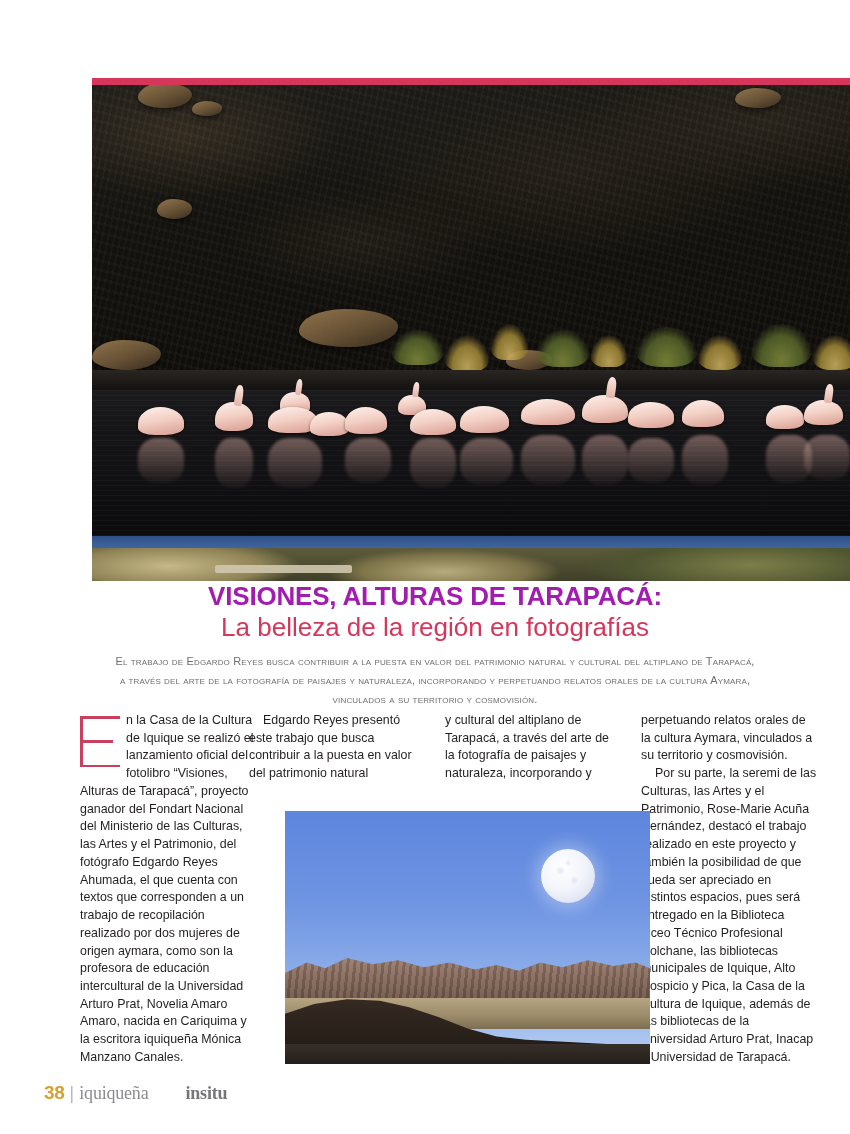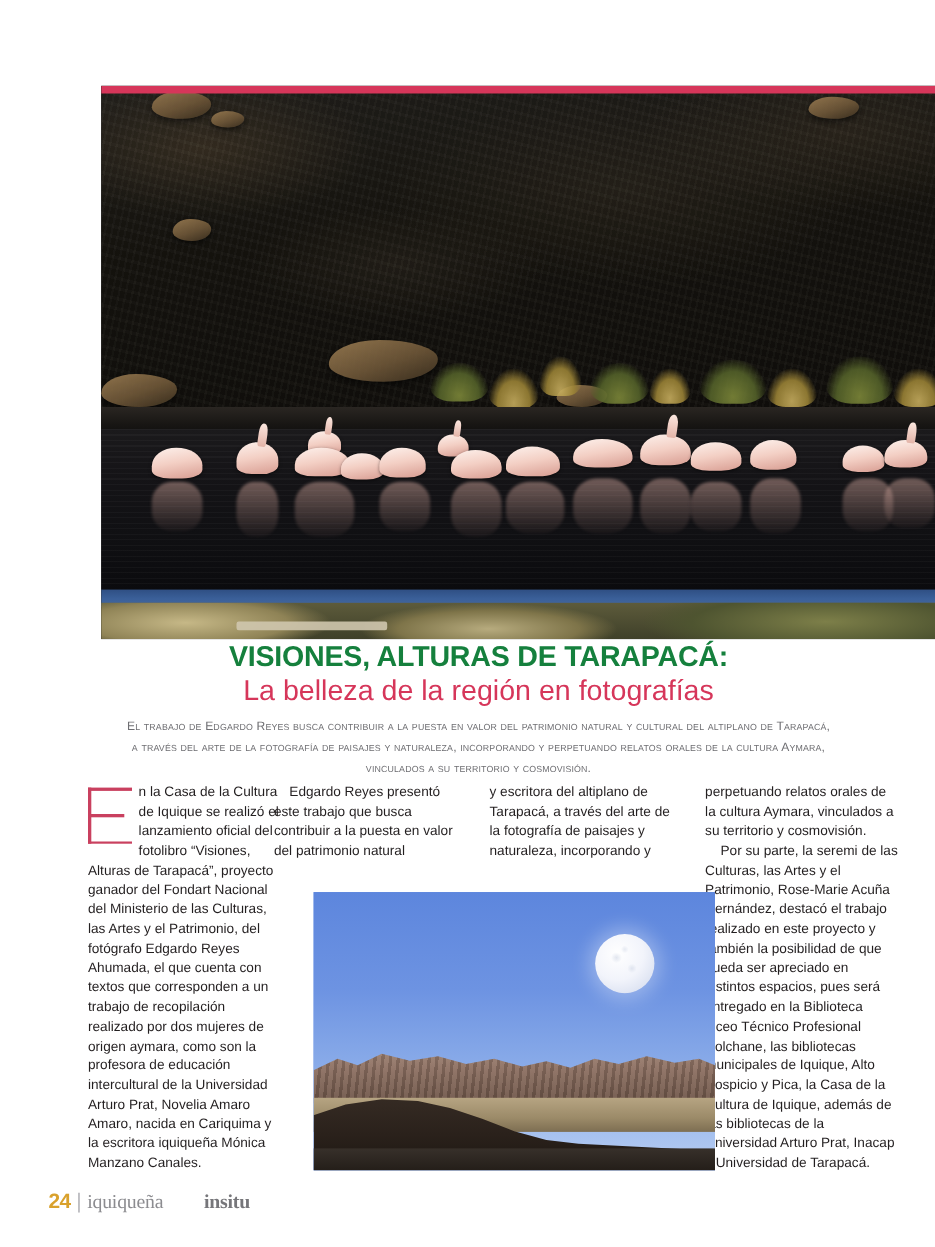--- a/index.html
+++ b/index.html
@@ -171,21 +171,21 @@
     left: 52px;
     top: 582px;
     width: 766px;
     text-align: center;
   }
   .title-main {
     font-family: "Liberation Sans", sans-serif;
     font-weight: bold;
     font-size: 26px;
     letter-spacing: -0.2px;
-    color: #15803d;
+    color: #a21caf;
     line-height: 1.08;
     margin: 0;
   }
   .title-sub {
     font-family: "Liberation Sans", sans-serif;
     font-weight: normal;
     font-size: 26px;
     color: #d6365a;
     line-height: 1.18;
     margin: 2px 0 0 0;
@@ -468,37 +468,37 @@
         </span>
         <p>n la Casa de la Cultura de Iquique se realizó el lanzamiento oficial del fotolibro “Visiones, Alturas de Tarapacá”, proyecto ganador del Fondart Nacional del Ministerio de las Culturas, las Artes y el Patrimonio, del fotógrafo Edgardo Reyes Ahumada, el que cuenta con textos que corresponden a un trabajo de recopilación realizado por dos mujeres de origen aymara, como son la profesora de educación intercultural de la Universidad Arturo Prat, Novelia Amaro Amaro, nacida en Cariquima y la escritora iquiqueña Mónica Manzano Canales.</p>
       </div>
     </div>
 
     <div class="col col-2">
       <p style="text-indent:14px;">Edgardo Reyes presentó este trabajo que busca contribuir a la puesta en valor del patrimonio natural</p>
     </div>
 
     <div class="col col-3">
-      <p>y escritora del altiplano de Tarapacá, a través del arte de la fotografía de paisajes y naturaleza, incorporando y</p>
+      <p>y cultural del altiplano de Tarapacá, a través del arte de la fotografía de paisajes y naturaleza, incorporando y</p>
     </div>
 
     <div class="col col-4">
       <p>perpetuando relatos orales de la cultura Aymara, vinculados a su territorio y cosmovisión.</p>
       <p>Por su parte, la seremi de las Culturas, las Artes y el Patrimonio, Rose-Marie Acuña Hernández, destacó el trabajo realizado en este proyecto y también la posibilidad de que pueda ser apreciado en distintos espacios, pues será entregado en la Biblioteca Liceo Técnico Profesional Colchane, las bibliotecas municipales de Iquique, Alto Hospicio y Pica, la Casa de la Cultura de Iquique, además de las bibliotecas de la Universidad Arturo Prat, Inacap y Universidad de Tarapacá.</p>
     </div>
   </div>
 
   <figure class="inset-figure">
     <div class="sky"></div>
     <div class="moon"></div>
     <div class="ridge-far"></div>
     <div class="valley-floor"></div>
     <div class="ridge-near"></div>
     <div class="ground-bar"></div>
   </figure>
 
   <div class="footer">
-    <span class="folio">24</span>
+    <span class="folio">38</span>
     <span class="folio-sep">|</span>
     <span class="brand"><span>iquiqueña</span><span class="strong">insitu</span></span>
   </div>
 
 </div>
 
 </body></html>

